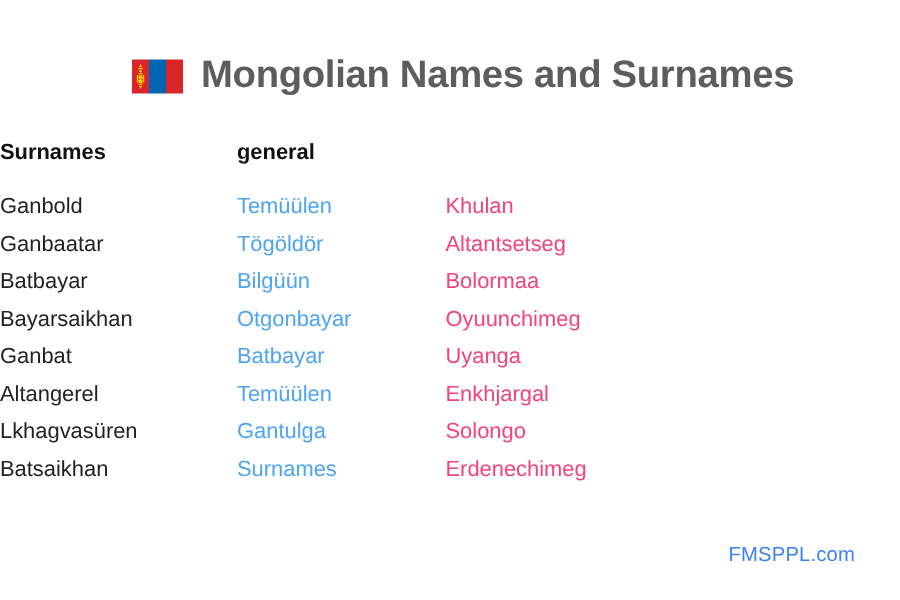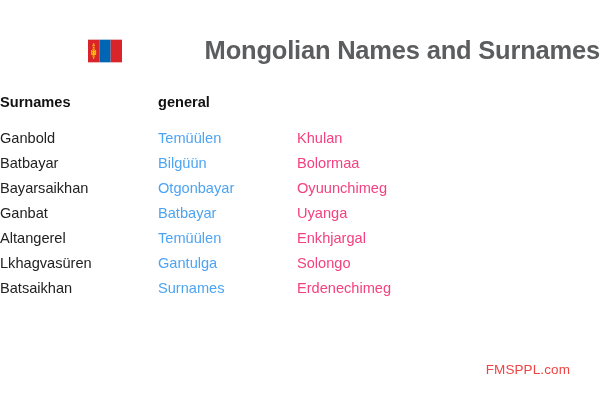--- a/index.html
+++ b/index.html
@@ -15,21 +15,20 @@
     position: relative;
   }
 
   
   .page-header {
     display: flex;
     align-items: center;
     padding: 30px 0 0 88px;
     height: 42px;
     box-sizing: content-box;
-    justify-content: space-between;
   }
   .flag {
     width: 34px;
     height: 24px;
     flex: 0 0 auto;
     margin-right: 12px;
     display: block;
     border: 0;
   }
   .page-title {
@@ -72,21 +71,21 @@
   .cell-surname { color: #222222; }
   .cell-general { color: #4da4f2; }
   .cell-female  { color: #f4417f; }
 
   
   .footer-brand {
     position: absolute;
     right: 30px;
     bottom: 23px;
     font-size: 13.5px;
-    color: #ef4444;
+    color: #3b82f6;
     letter-spacing: 0.1px;
   }
 </style>
 </head>
 <body>
 
 <div class="page-header">
 
   <svg class="flag" viewBox="0 0 36 24" aria-hidden="true">
     <rect x="0" y="0" width="12" height="24" fill="#d9252a"></rect>
@@ -116,20 +115,25 @@
       <th class="col-female"></th>
     </tr>
   </thead>
   <tbody>
     <tr>
       <td class="cell-surname">Ganbold</td>
       <td class="cell-general">Temüülen</td>
       <td class="cell-female">Khulan</td>
     </tr>
     <tr>
+      <td class="cell-surname">Ganbaatar</td>
+      <td class="cell-general">Tögöldör</td>
+      <td class="cell-female">Altantsetseg</td>
+    </tr>
+    <tr>
       <td class="cell-surname">Batbayar</td>
       <td class="cell-general">Bilgüün</td>
       <td class="cell-female">Bolormaa</td>
     </tr>
     <tr>
       <td class="cell-surname">Bayarsaikhan</td>
       <td class="cell-general">Otgonbayar</td>
       <td class="cell-female">Oyuunchimeg</td>
     </tr>
     <tr>

